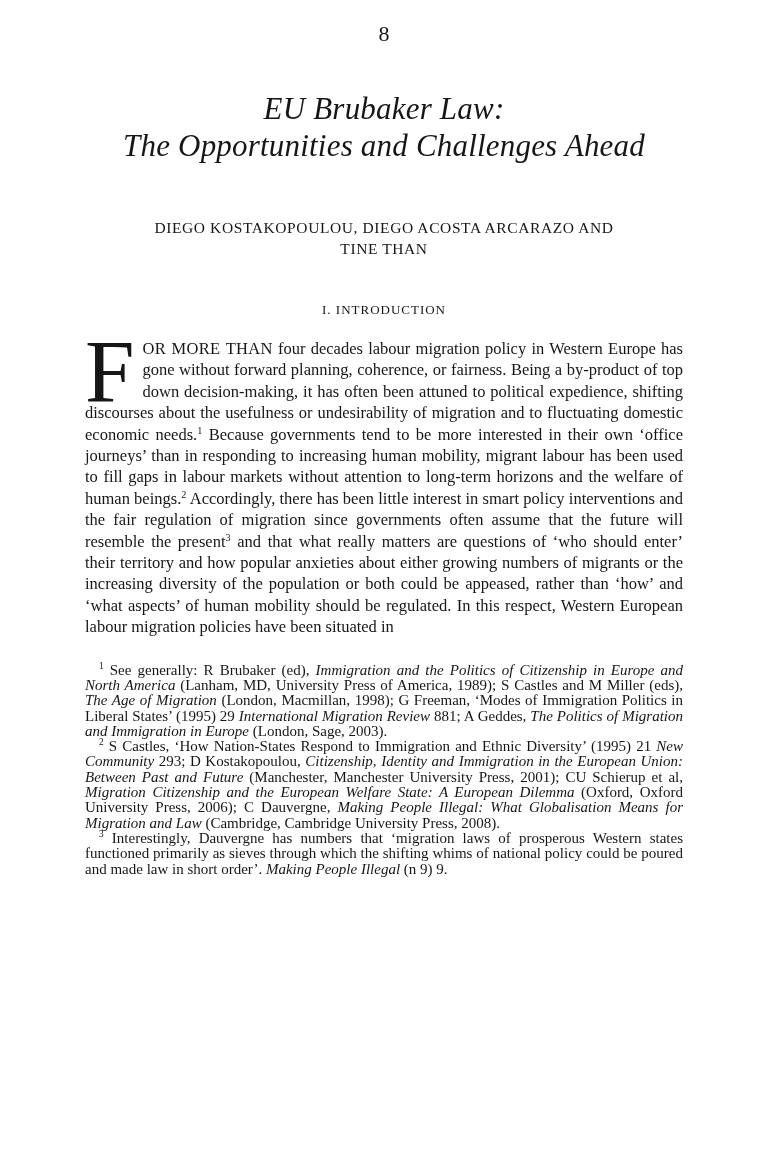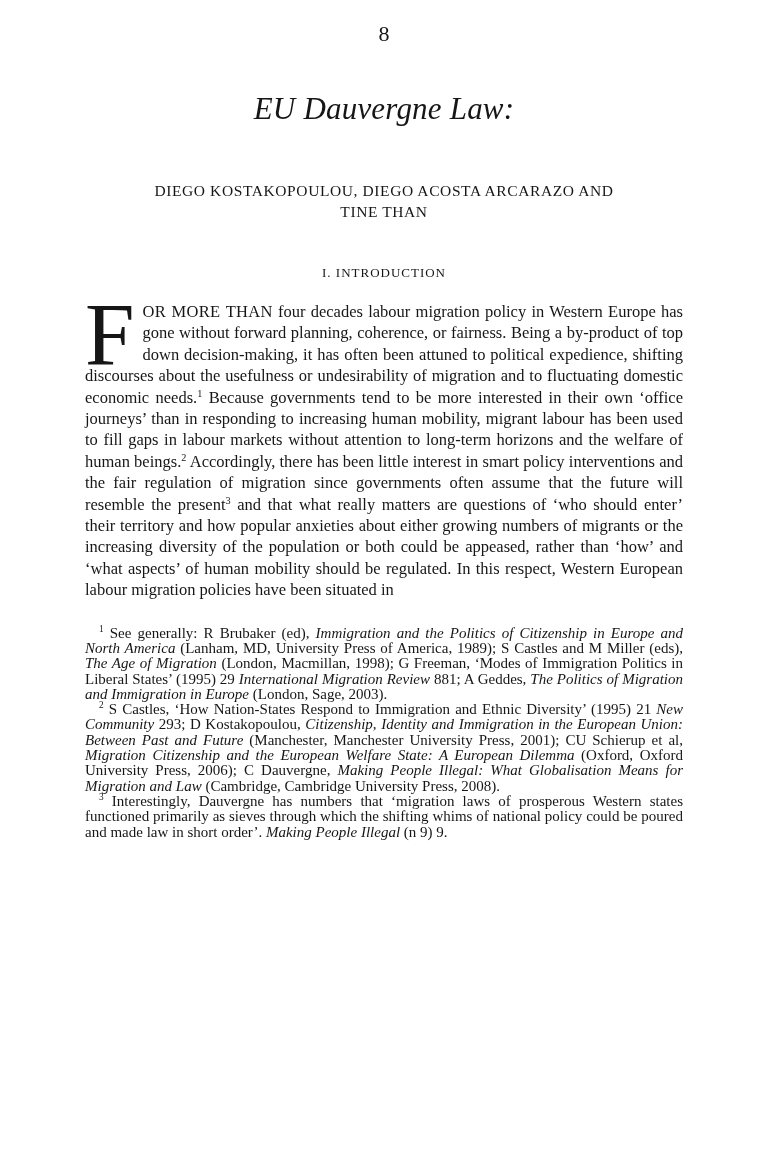--- a/index.html
+++ b/index.html
@@ -86,21 +86,22 @@
   }
 </style>
 </head>
 <body>
 
 <div class="page">
 
   <div class="page-number">8</div>
 
   <h1 class="chapter-title">
-    <span>EU Dauvergne Law:</span><br>
+    <span>EU Brubaker Law:</span><br>
+    <span>The Opportunities and Challenges Ahead</span>
   </h1>
 
   <div class="authors">
     <div>DIEGO KOSTAKOPOULOU, DIEGO ACOSTA ARCARAZO AND</div>
     <div>TINE THAN</div>
   </div>
 
   <h2 class="section-heading">I. INTRODUCTION</h2>
 
   <p class="body-text">

